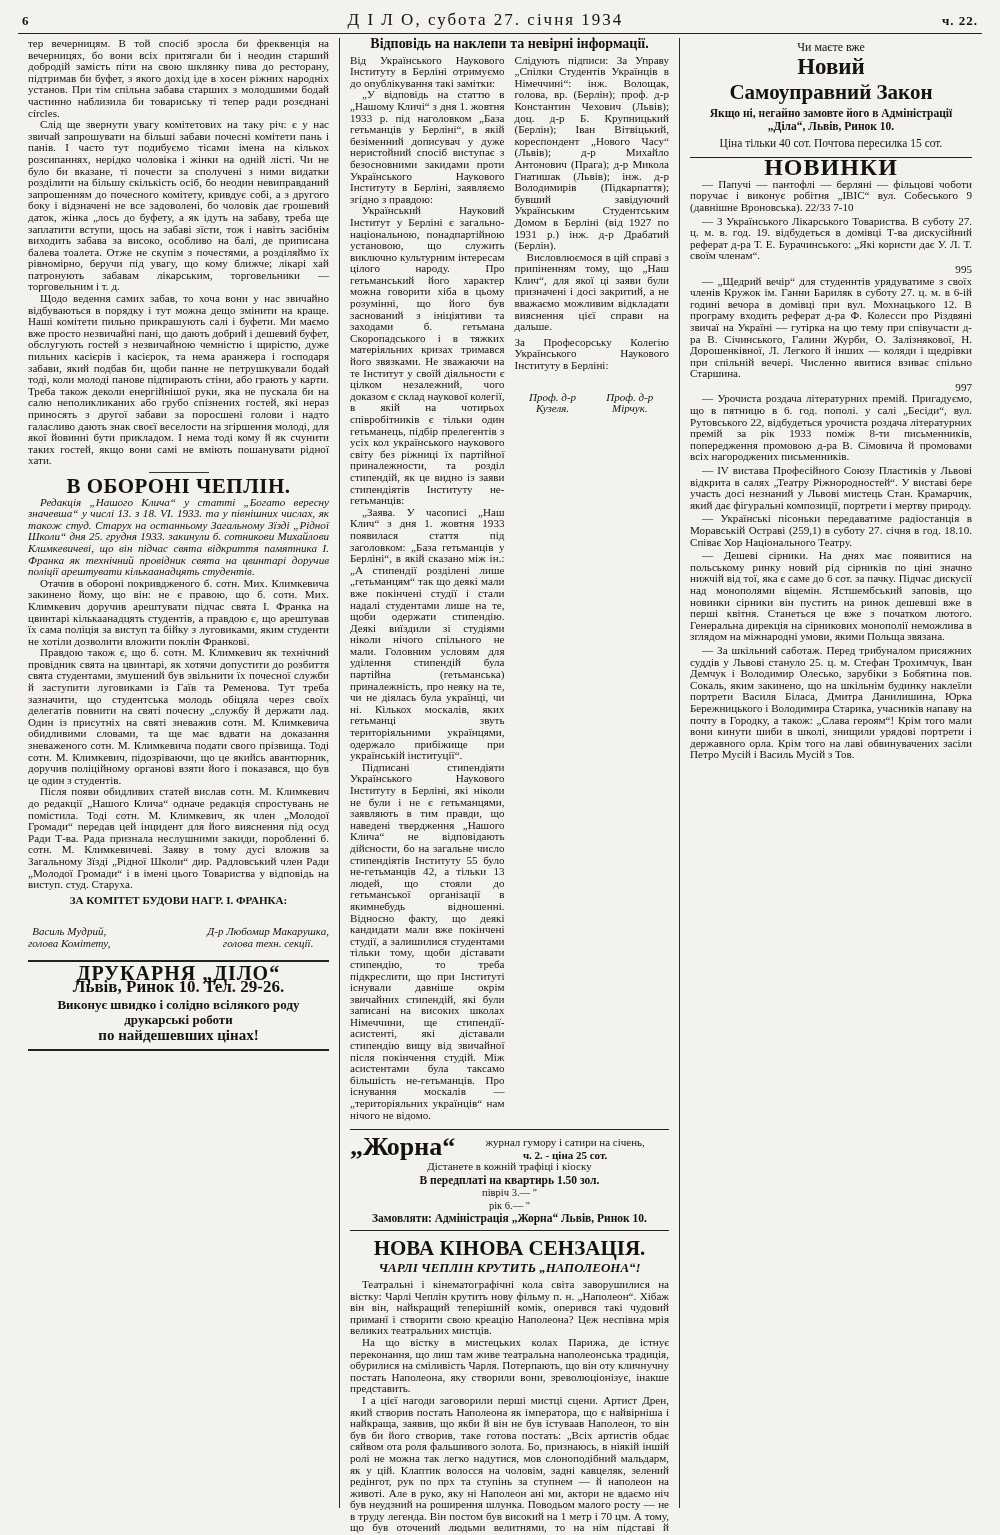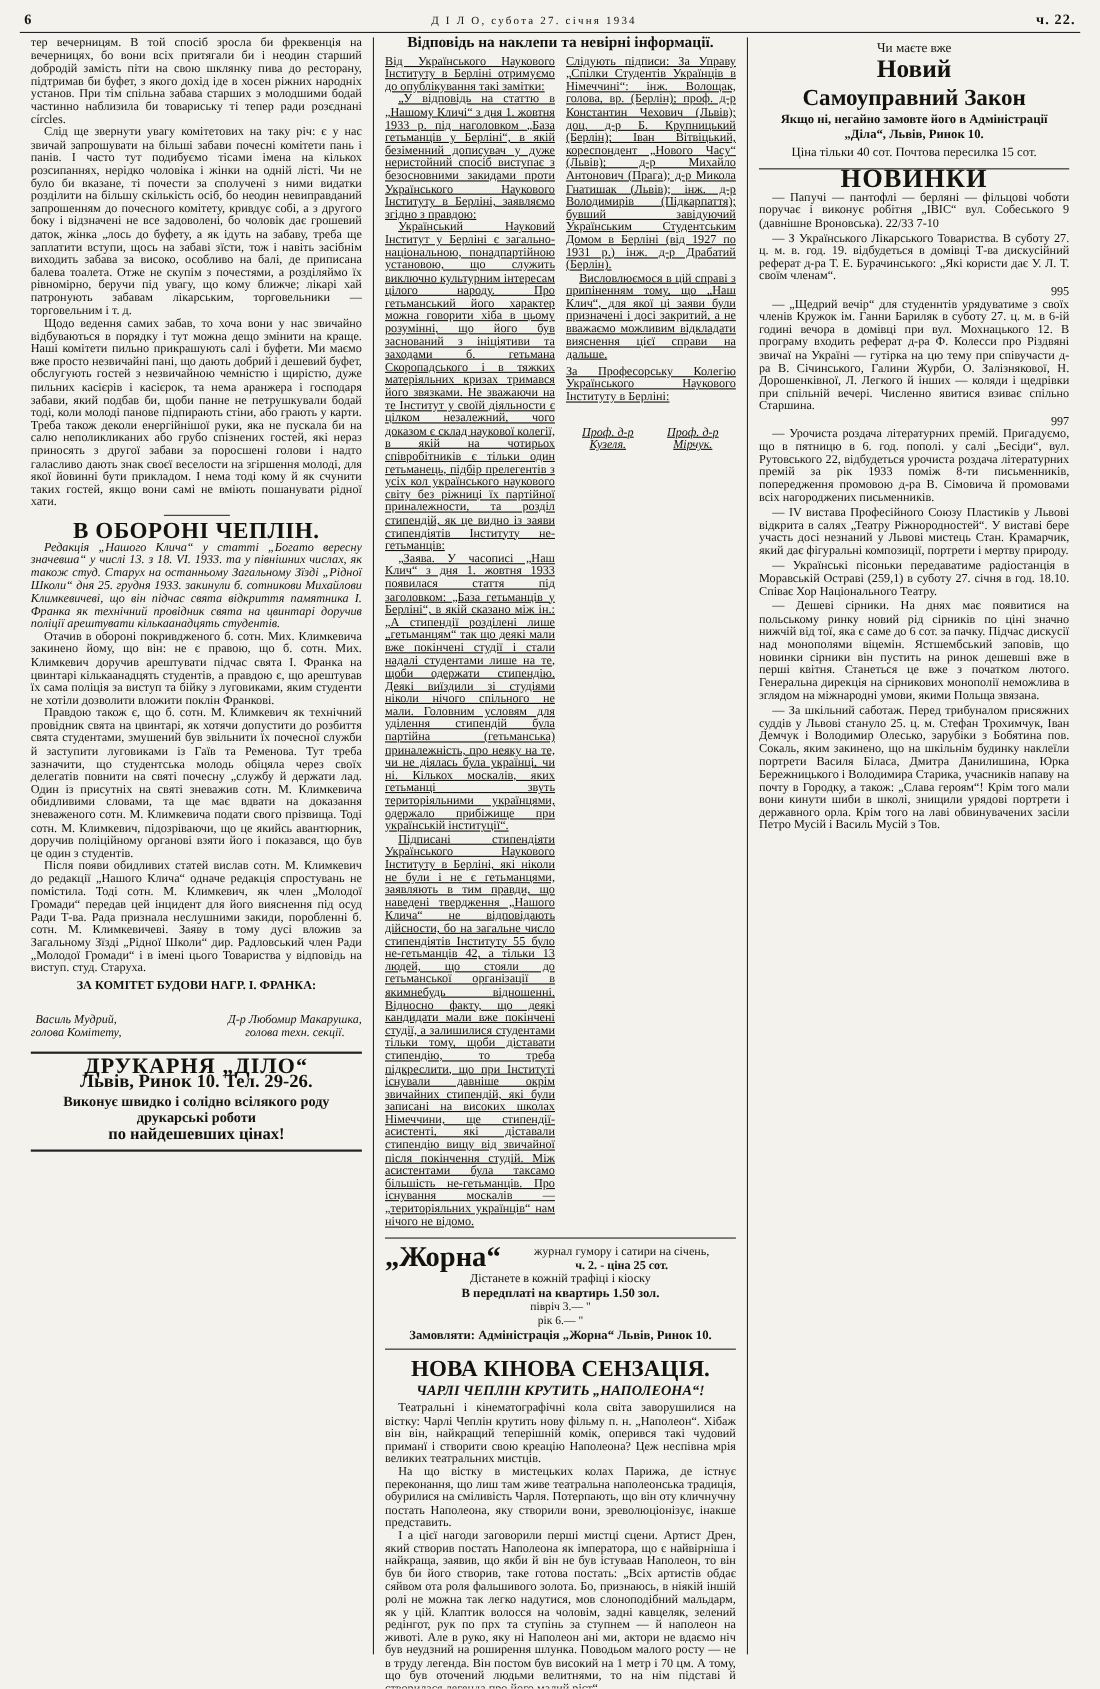--- a/index.html
+++ b/index.html
@@ -16,21 +16,21 @@
     padding:10px 18px 0 18px;
     box-sizing:border-box;
   }
   
   .masthead{
     display:flex;align-items:baseline;justify-content:space-between;
     font-size:12.5px;letter-spacing:.5px;
     padding:0 4px 2px 4px;
   }
   .masthead .pageno{font-weight:bold;font-size:13px;}
-  .masthead .title{font-size:10px;letter-spacing:2px;}
+  .masthead .title{font-size:17px;letter-spacing:2px;}
   .masthead .issue{font-weight:bold;font-size:13px;letter-spacing:1px;}
   .rule{border-top:1.6px solid #222;margin:1px 0 4px 0;}
   
   .cols{
     display:flex;
     gap:0;
     height:1470px;
   }
   .col{
     box-sizing:border-box;
@@ -47,21 +47,21 @@
   p.noind{text-indent:0;}
   
   h1.main{
     font-size:22px;line-height:24px;margin:0 0 3px 0;
     text-align:center;font-weight:bold;letter-spacing:.3px;
   }
   .subhead{
     text-align:center;font-size:14px;font-weight:bold;margin:0 0 5px 0;
   }
   .two-sub{
-    display:flex;gap:10px;text-decoration:underline;
+    display:flex;gap:10px;
   }
   .two-sub > div{flex:1;text-align:justify;}
   h2.sect{
     font-size:21px;font-weight:bold;text-align:center;
     margin:8px 0 4px 0;letter-spacing:.5px;
   }
   .hr-thin{border-top:1px solid #333;margin:6px 36px;}
   .hr-short{border-top:1px solid #333;width:60px;margin:5px auto;}
   .center{text-align:center;text-indent:0;}
   .b{font-weight:bold;}

